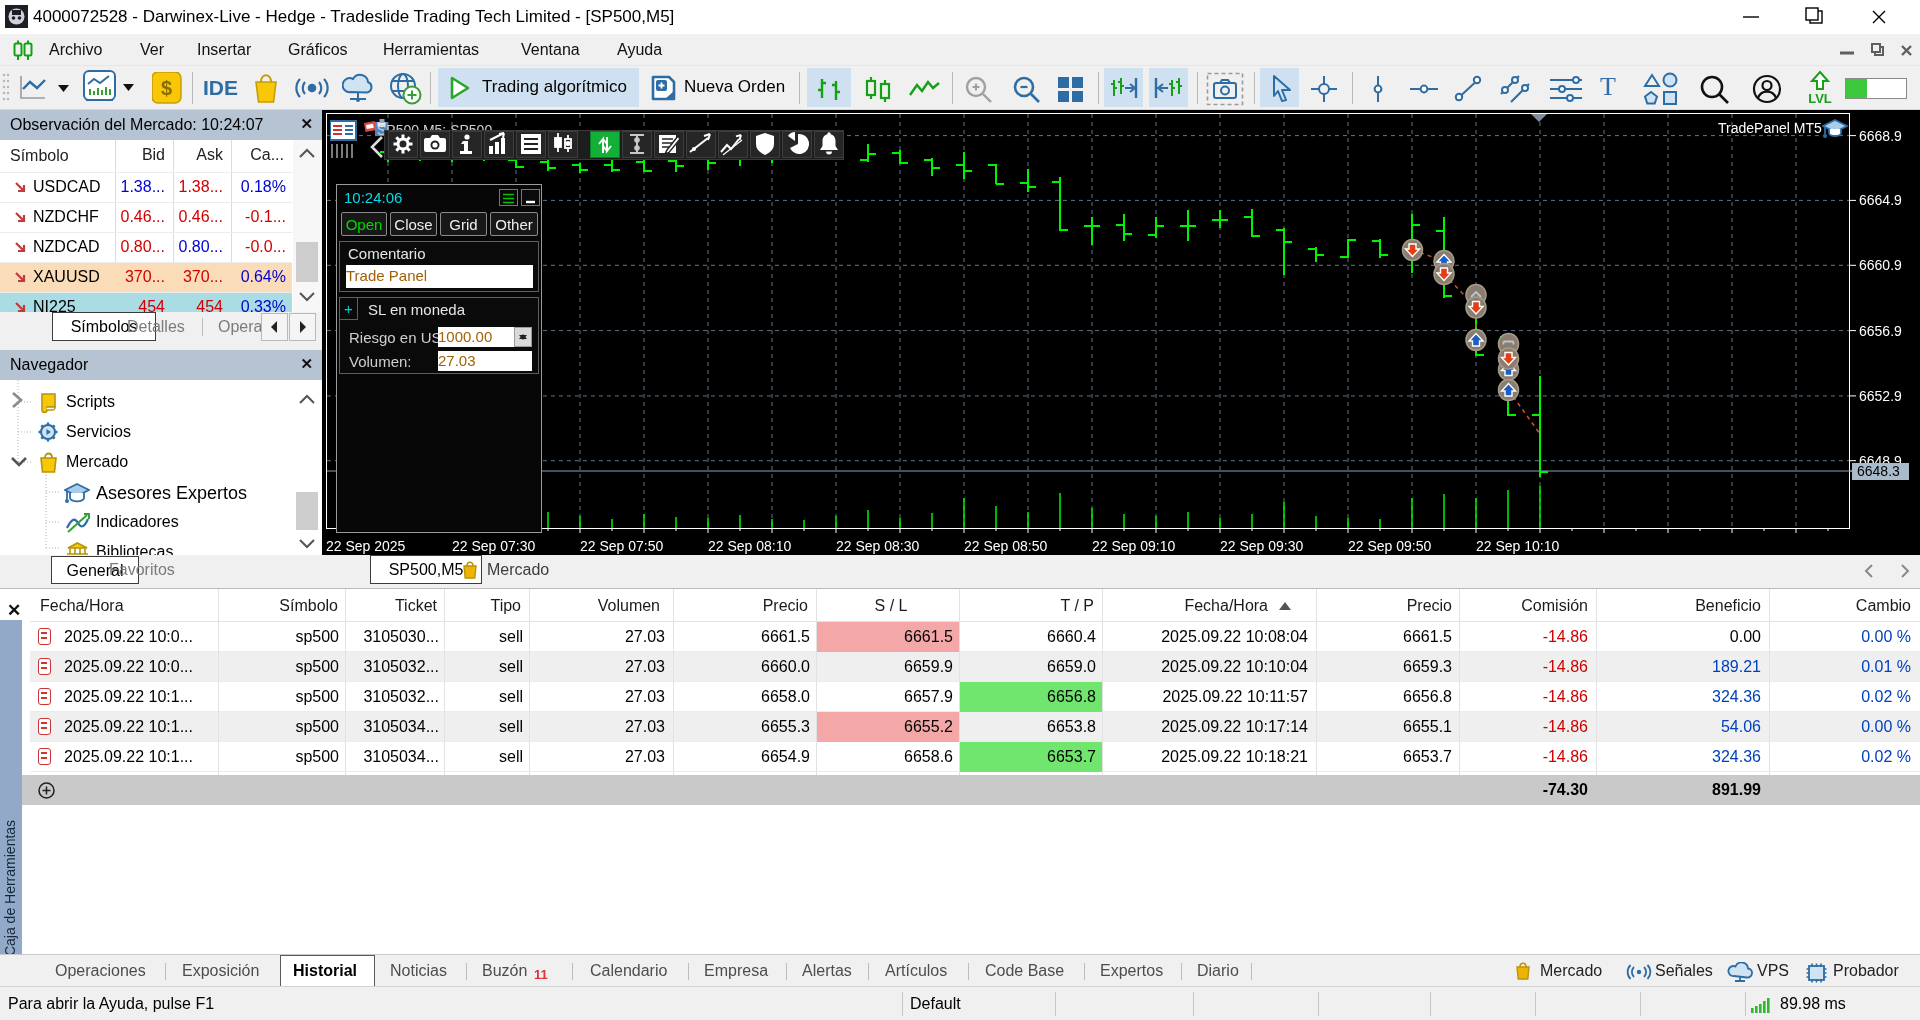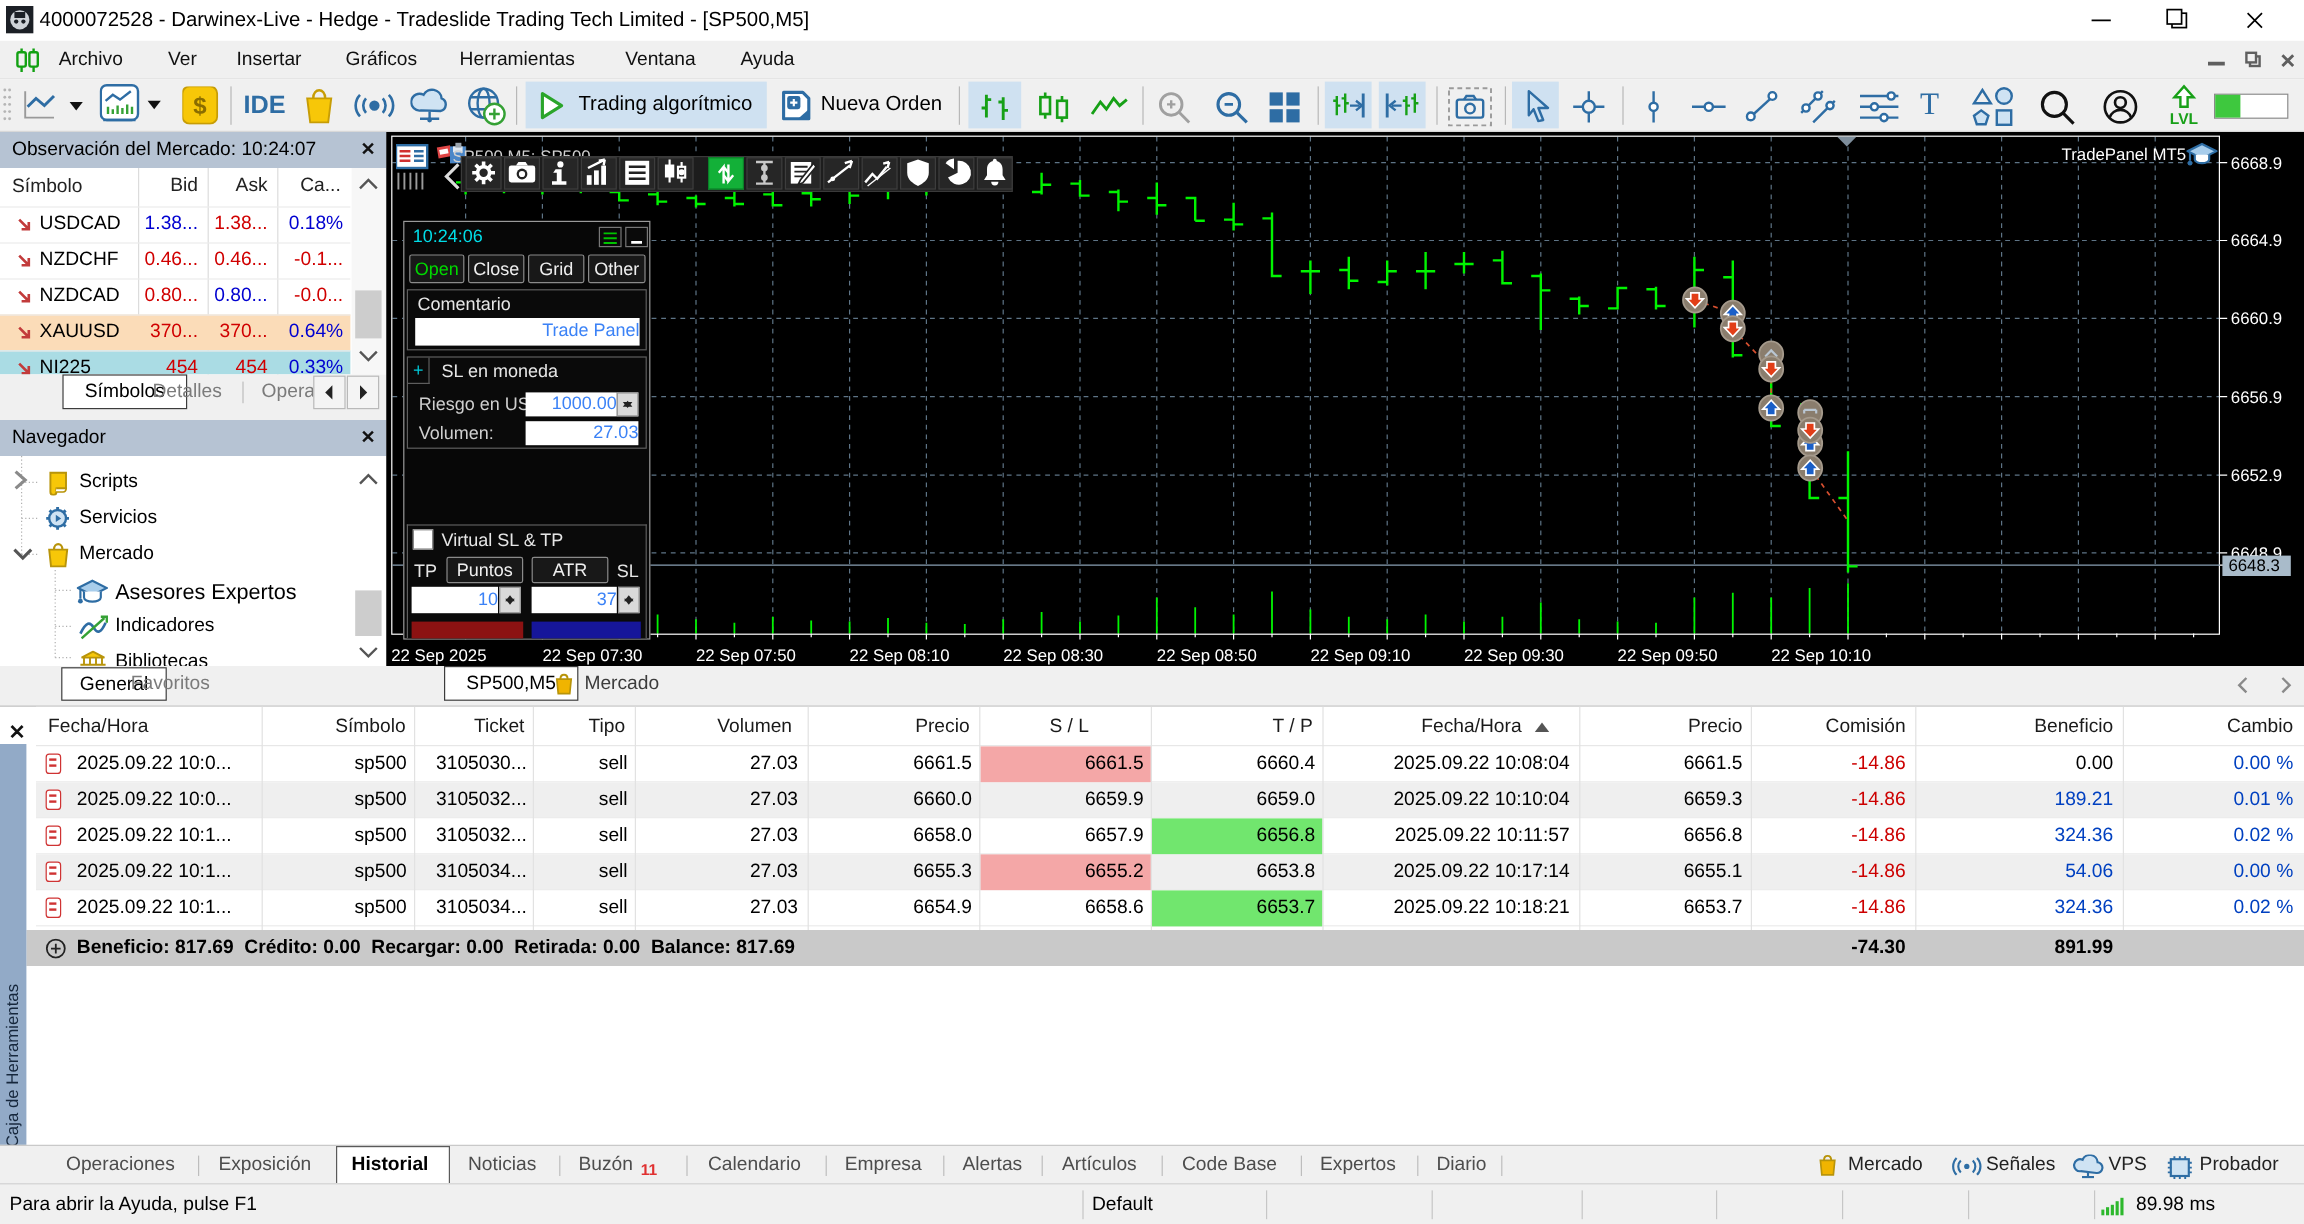--- a/index.html
+++ b/index.html
@@ -31,21 +31,21 @@
 .rowsep{position:absolute;left:0;width:292px;height:1px;background:#ececec;}
 
 .tab-active{position:absolute;background:#fff;border:1px solid #3c3c3c;font-size:16px;color:#000;text-align:center;margin-left:46px;}
 .tab-grey{position:absolute;font-size:16px;color:#7b7b7b;}
 
 #chart{left:322px;top:110px;width:1598px;height:445px;background:#000;}
 
 #tp{left:336px;top:184px;width:206px;height:349px;background:#070707;border:1px solid #9a9a9a;font-size:15px;color:#e6e6e6;}
 .tpgroup{position:absolute;left:2px;width:200px;border:1px solid #5e5e5e;background:#0a0a0a;}
 .tpbtn{position:absolute;background:#181818;border:1px solid #8a8a8a;border-radius:2px;color:#efefef;text-align:center;font-size:15px;}
-.tpinput{position:absolute;background:#fff;color:#3b82f6;font-size:15px;text-align:right;}
+.tpinput{position:absolute;background:#fff;color:#a16207;font-size:15px;text-align:left;}
 .spin{position:absolute;width:18px;background:#d9d9d9;border:1px solid #9a9a9a;}
 .spin:before{content:"";position:absolute;width:0;height:0;left:4px;top:2px;border:4px solid transparent;border-bottom:5px solid #222;}
 .spin:after{content:"";position:absolute;width:0;height:0;left:4px;bottom:2px;border:4px solid transparent;border-top:5px solid #222;}
 .cb{position:absolute;width:17px;height:17px;background:#fff;border:1px solid #888;}
 
 #ctabs{left:0;top:555px;width:1920px;height:34px;background:#f0f0f0;border-bottom:1px solid #b9b9b9;}
 
 #toolbox{left:0;top:589px;width:1920px;height:365px;background:#fff;}
 .th{position:absolute;top:8px;font-size:16px;color:#1a1a1a;}
 .tbl-sep{position:absolute;top:0;width:1px;height:216px;background:#e2e2e2;z-index:5;}
@@ -681,34 +681,20 @@
     <div class="tpinput" style="left:6px;top:23px;width:187px;height:23px;line-height:22px">Trade Panel</div>
   </div>
   <div class="tpgroup" style="top:112px;height:77px">
     <div class="abs" style="left:0px;top:0px;width:18px;height:22px;border-right:1px solid #5e5e5e;border-bottom:1px solid #5e5e5e;color:#00c8d8;text-align:center;line-height:21px">+</div>
     <div class="abs" style="left:28px;top:3px">SL en moneda</div>
     <div class="abs" style="left:9px;top:31px;color:#cfcfcf">Riesgo en USD</div>
     <div class="tpinput" style="left:98px;top:29px;width:76px;height:20px;line-height:19px">1000.00</div>
     <div class="spin" style="left:174px;top:29px;height:20px"></div>
     <div class="abs" style="left:9px;top:55px;color:#cfcfcf">Volumen:</div>
     <div class="tpinput" style="left:98px;top:53px;width:94px;height:20px;line-height:19px">27.03</div>
-  </div>
-  <div class="tpgroup" style="top:252px;height:95px;border-bottom:none">
-    <div class="cb" style="left:4px;top:3px"></div>
-    <div class="abs" style="left:28px;top:4px">Virtual SL &amp; TP</div>
-    <div class="abs" style="left:5px;top:30px">TP</div>
-    <div class="tpbtn" style="left:32px;top:26px;width:64px;height:22px;line-height:21px">Puntos</div>
-    <div class="tpbtn" style="left:103px;top:26px;width:64px;height:22px;line-height:21px">ATR</div>
-    <div class="abs" style="left:174px;top:30px">SL</div>
-    <div class="tpinput" style="left:3px;top:51px;width:72px;height:22px;line-height:21px">10</div>
-    <div class="spin" style="left:76px;top:51px;height:22px"></div>
-    <div class="tpinput" style="left:103px;top:51px;width:71px;height:22px;line-height:21px">37</div>
-    <div class="spin" style="left:175px;top:51px;height:22px"></div>
-    <div class="abs" style="left:3px;top:80px;width:93px;height:14px;background:#8c1212"></div>
-    <div class="abs" style="left:103px;top:80px;width:91px;height:14px;background:#16169a"></div>
   </div>
 </div>
 
 <div id="ctabs" class="abs">
   <div class="tab-active" style="left:5px;top:1px;width:88px;height:28px;line-height:27px">General</div>
   <div class="tab-grey" style="left:109px;top:6px">Favoritos</div>
   <div class="tab-active" style="left:324px;top:0px;width:112px;height:29px;line-height:28px">SP500,M5</div>
   <svg class="abs" style="left:461px;top:5px" width="18" height="20">
         <path d="M3 6 h12 l-1.2 12 h-9.6 z" fill="#f0b400" stroke="#b8940a" stroke-width="1.4"></path>
         <path d="M6 6 c0-5 6-5 6 0" stroke="#b8940a" stroke-width="1.6" fill="none"></path>
@@ -836,21 +822,20 @@
         <span class="tcell" style="left:1408px;width:150px;color:#cc0000">-14.86</span>
         <span class="tcell" style="left:1581px;width:150px;color:#0040c0">324.36</span>
         <span class="tcell" style="left:1731px;width:150px;color:#0040c0">0.02 %</span>
       </div>
 
   <div class="abs" style="left:22px;top:186px;width:1898px;height:30px;background:#c9c9c9">
     <svg class="abs" style="left:16px;top:7px" width="17" height="17">
           <circle cx="8.5" cy="8.5" r="7.5" fill="none" stroke="#222" stroke-width="1.5"></circle>
           <path d="M8.5 4.5 v8 M4.5 8.5 h8" stroke="#222" stroke-width="1.5"></path>
         </svg>
-    <span class="abs" style="left:42px;top:6px;font-size:16px;font-weight:bold;color:#000">Beneficio: 817.69&nbsp;&nbsp;Crédito: 0.00&nbsp;&nbsp;Recargar: 0.00&nbsp;&nbsp;Retirada: 0.00&nbsp;&nbsp;Balance: 817.69</span>
     <span class="abs" style="left:1400px;top:6px;width:166px;text-align:right;font-size:16px;font-weight:bold;color:#000">-74.30</span>
     <span class="abs" style="left:1573px;top:6px;width:166px;text-align:right;font-size:16px;font-weight:bold;color:#000">891.99</span>
   </div>
 </div>
 <div id="cajastrip" class="abs"><svg width="22" height="366">
         <text x="15" y="268" transform="rotate(-90 15 268)" text-anchor="middle" font-size="14" fill="#16273c" font-family="Liberation Sans">Caja de Herramientas</text>
       </svg></div>
 
 <div id="btabs" class="abs">
   <div class="btab" style="left:55px">Operaciones</div>

